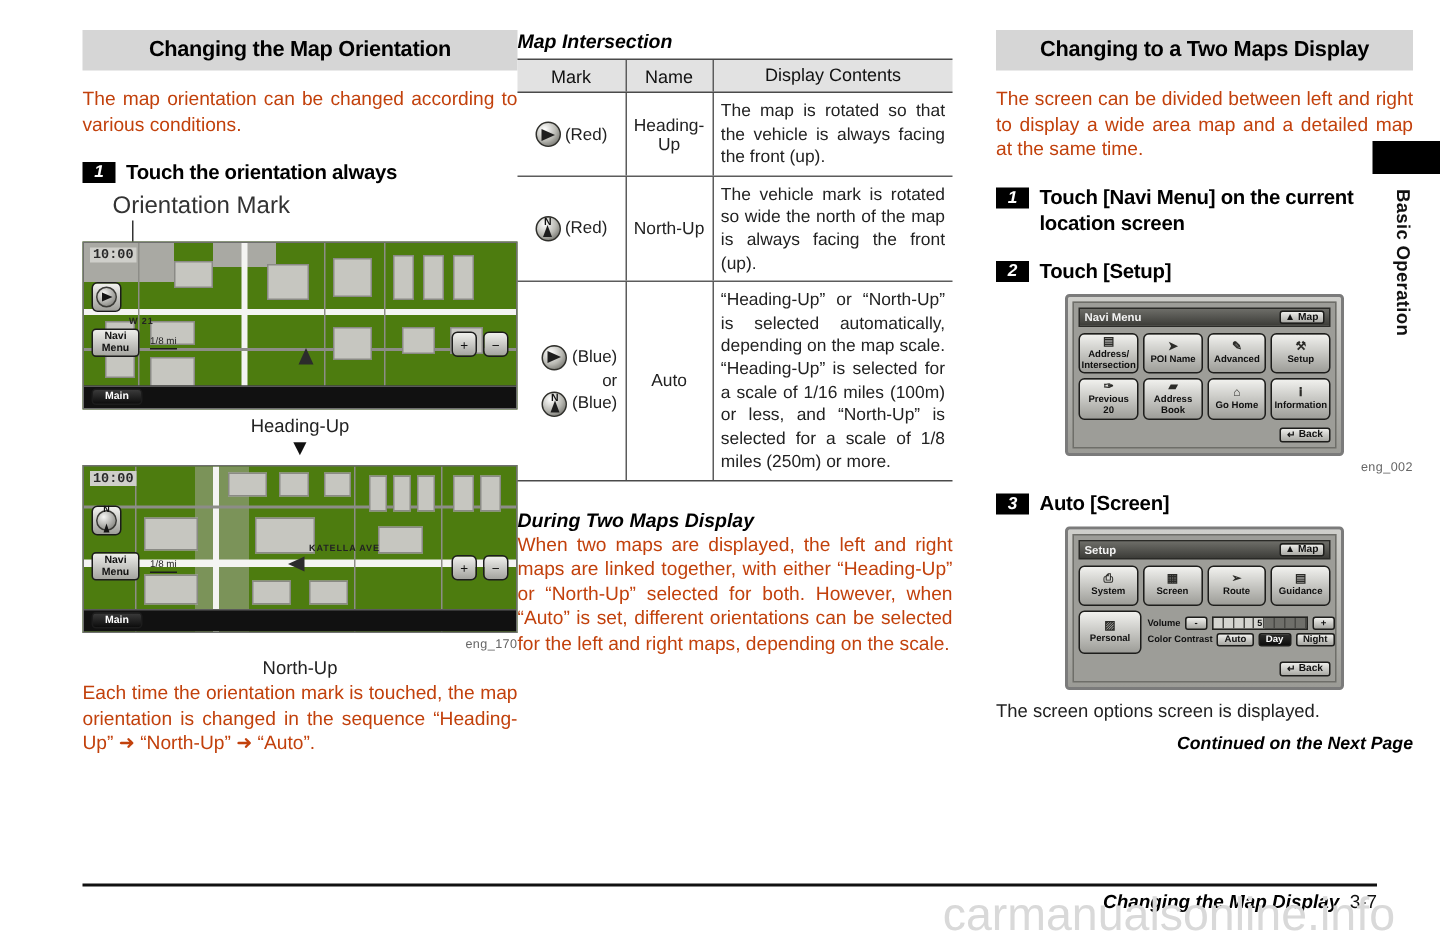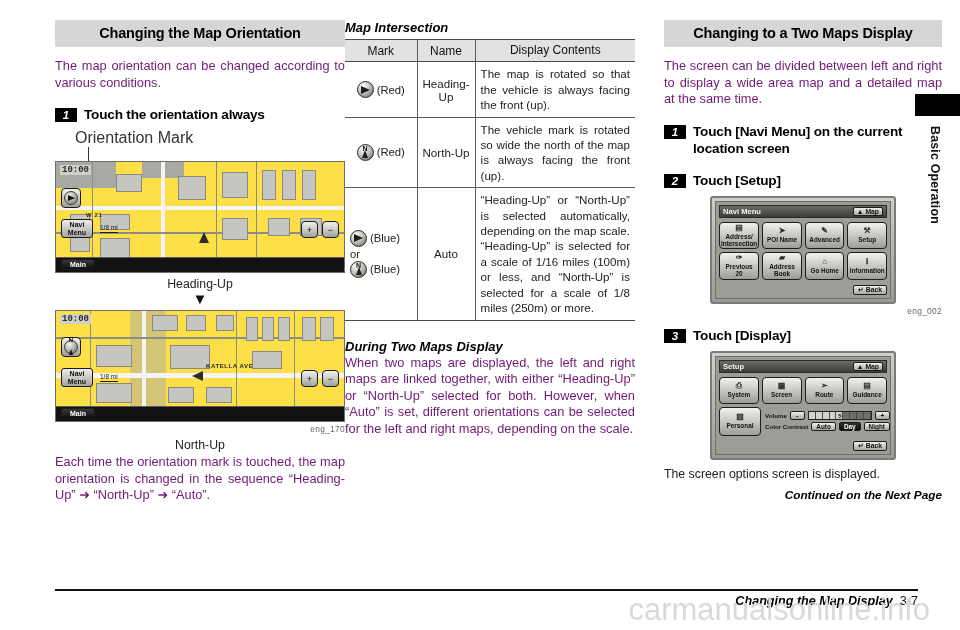--- a/index.html
+++ b/index.html
@@ -30,21 +30,21 @@
     padding: 5px 2px 6px;
     letter-spacing: -0.2px;
     color: #000;
   }
 
   
   .body-text {
     font-size: 12.8px;
     line-height: 16.6px;
     text-align: justify;
-    color: #701a75;
+    color: #c2410c;
     margin-top: 11px;
   }
   .body-text.nm { margin-top: 0; }
 
   
   .step { display: flex; align-items: flex-start; margin-top: 15px; }
   .step-num {
     background: #000; color: #fff;
     font-style: italic; font-weight: bold;
     font-size: 11.5px;
@@ -67,21 +67,21 @@
   .fig-cap { text-align: center; font-size: 12.3px; color: #222; margin-top: 4px; }
   .down-arrow {
     text-align: center; font-size: 15px; line-height: 11px;
     color: #111; margin: 2px 0 6px;
   }
 
   
   .navscreen {
     position: relative;
     border: 1px solid #6f6f6f;
-    background: #fde047;
+    background: #4d7c0f;
     overflow: hidden;
   }
   .nav-map { position: absolute; inset: 0; }
   .road { position: absolute; background: #f4f4f2; }
   .road.thin { background: #8d8d88; }
   .blk { position: absolute; border: 1px solid #8a8a85; background: #c6c6c0; }
   .shade { position: absolute; background: #a9a9a3; }
 
   .nav-clock {
     position: absolute; left: 4px; top: 3px;
@@ -158,21 +158,21 @@
   table.orient th + th, table.orient td + td { border-left: 1px solid #5c5c5c; }
   table.orient td {
     border-bottom: 1px solid #5c5c5c;
     padding: 4px 5px; vertical-align: middle;
   }
   table.orient tr:last-child td { border-bottom: 1.5px solid #4a4a4a; }
   .c-mark { width: 72px; text-align: center; }
   .c-name { width: 58px; text-align: center; }
   .c-desc { text-align: justify; line-height: 15.4px; }
   .mark-cell { display: flex; align-items: center; justify-content: center; gap: 3px; }
-  .mark-stack { display: flex; flex-direction: column; align-items: flex-start; gap: 1px; }
+  .mark-stack { display: flex; flex-direction: column; align-items: flex-end; gap: 1px; }
   .disc {
     width: 17px; height: 17px; border-radius: 50%;
     background: radial-gradient(circle at 34% 28%, #fbfbfa 4%, #b9b9b3 52%, #55554f 100%);
     border: 1px solid #2f2f2b;
     display: inline-flex; align-items: center; justify-content: center;
     position: relative; flex: none;
   }
   .disc .n-letter { font-size: 7px; font-weight: bold; color: #111; position: absolute; top: 0px; }
   .disc .needle {
     width: 0; height: 0; position: absolute; bottom: 2px;
@@ -524,21 +524,21 @@
               <span>Back</span>
             </span>
           </div>
         </div>
       </div>
     </div>
     <div class="fig-id">eng_002</div>
 
     <div class="step" style="margin-top:11px;">
       <div class="step-num">3</div>
-      <div class="step-txt">Touch [Display]</div>
+      <div class="step-txt">Auto [Screen]</div>
     </div>
 
     <div class="devwrap">
       <div class="device">
         <div class="dev-inner">
           <div class="dev-title">
             <span class="dev-title-txt">Setup</span>
             <span class="map-tab">
               <span>▲</span>
               <span>Map</span>

